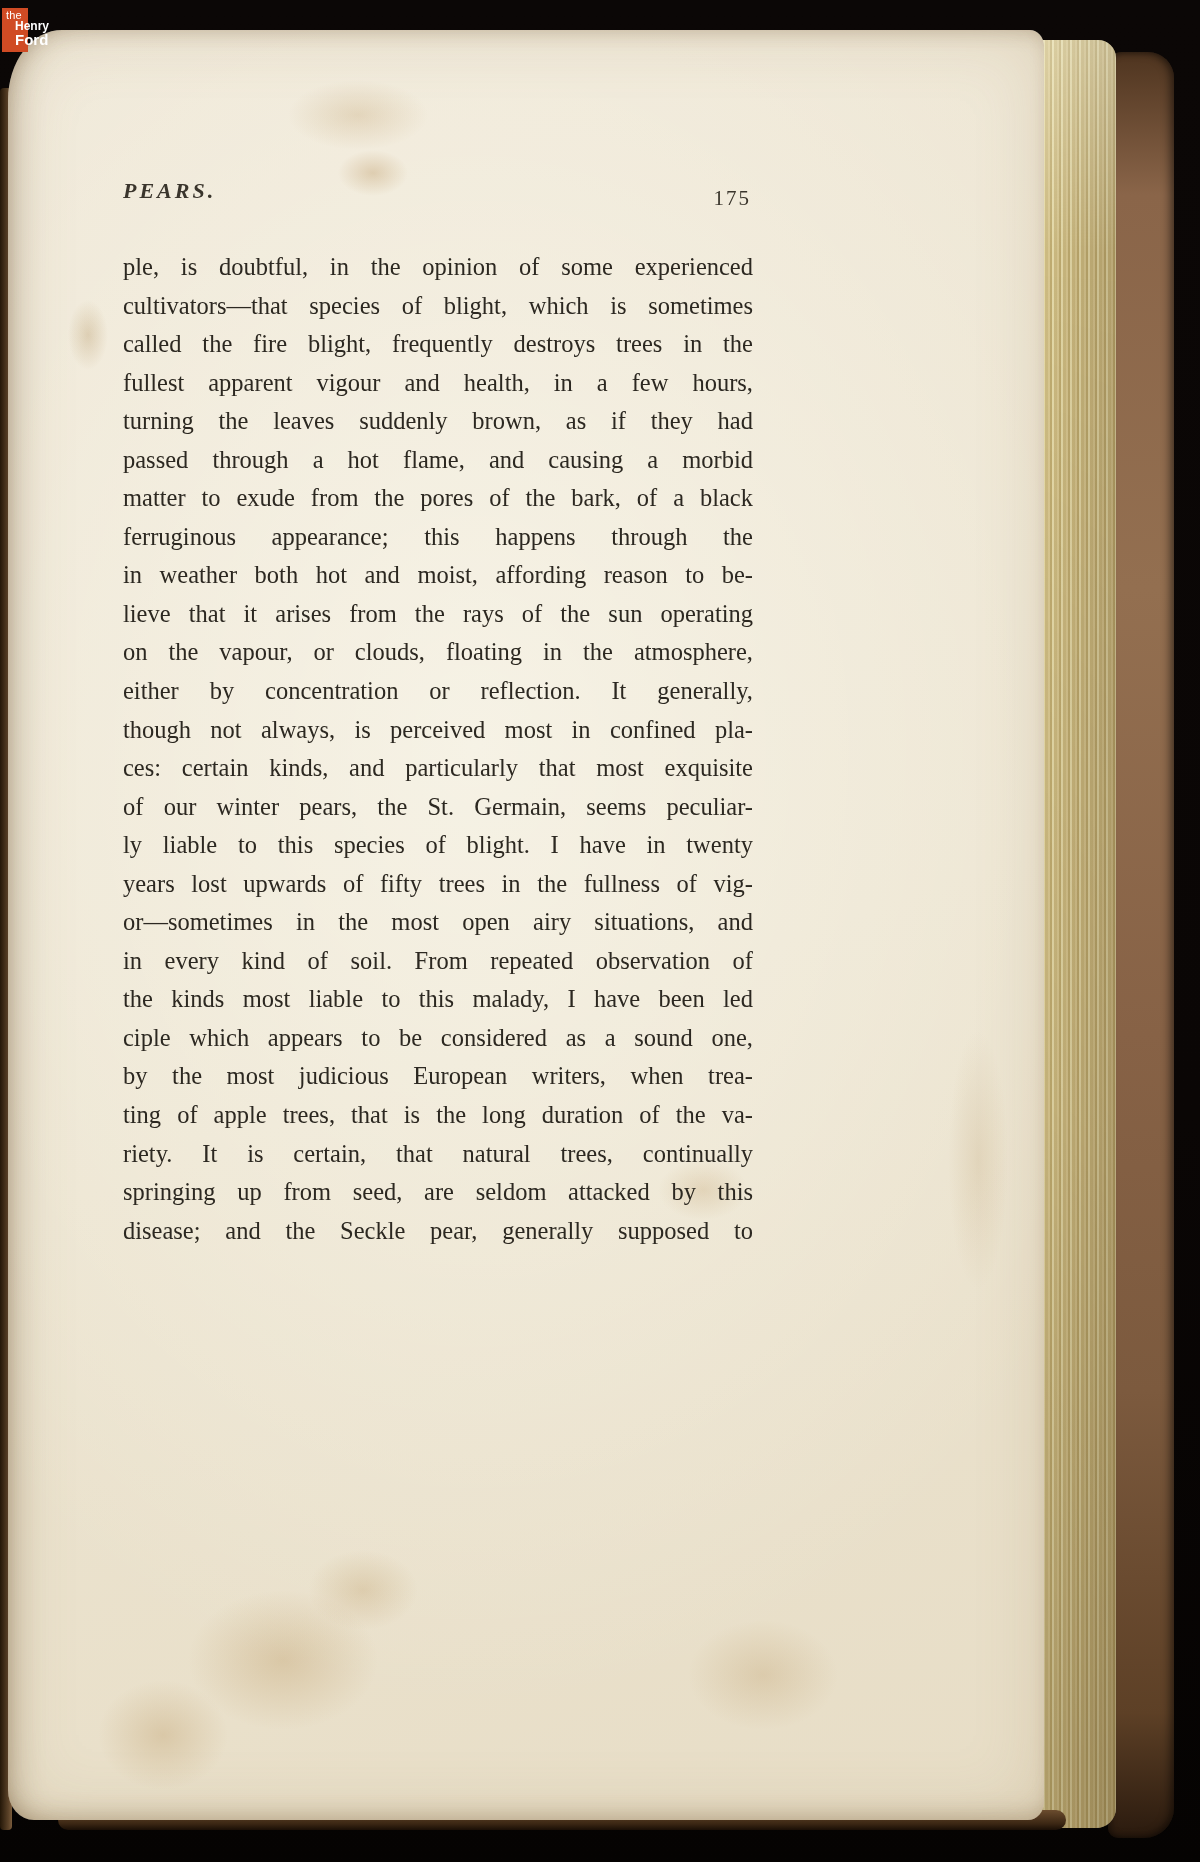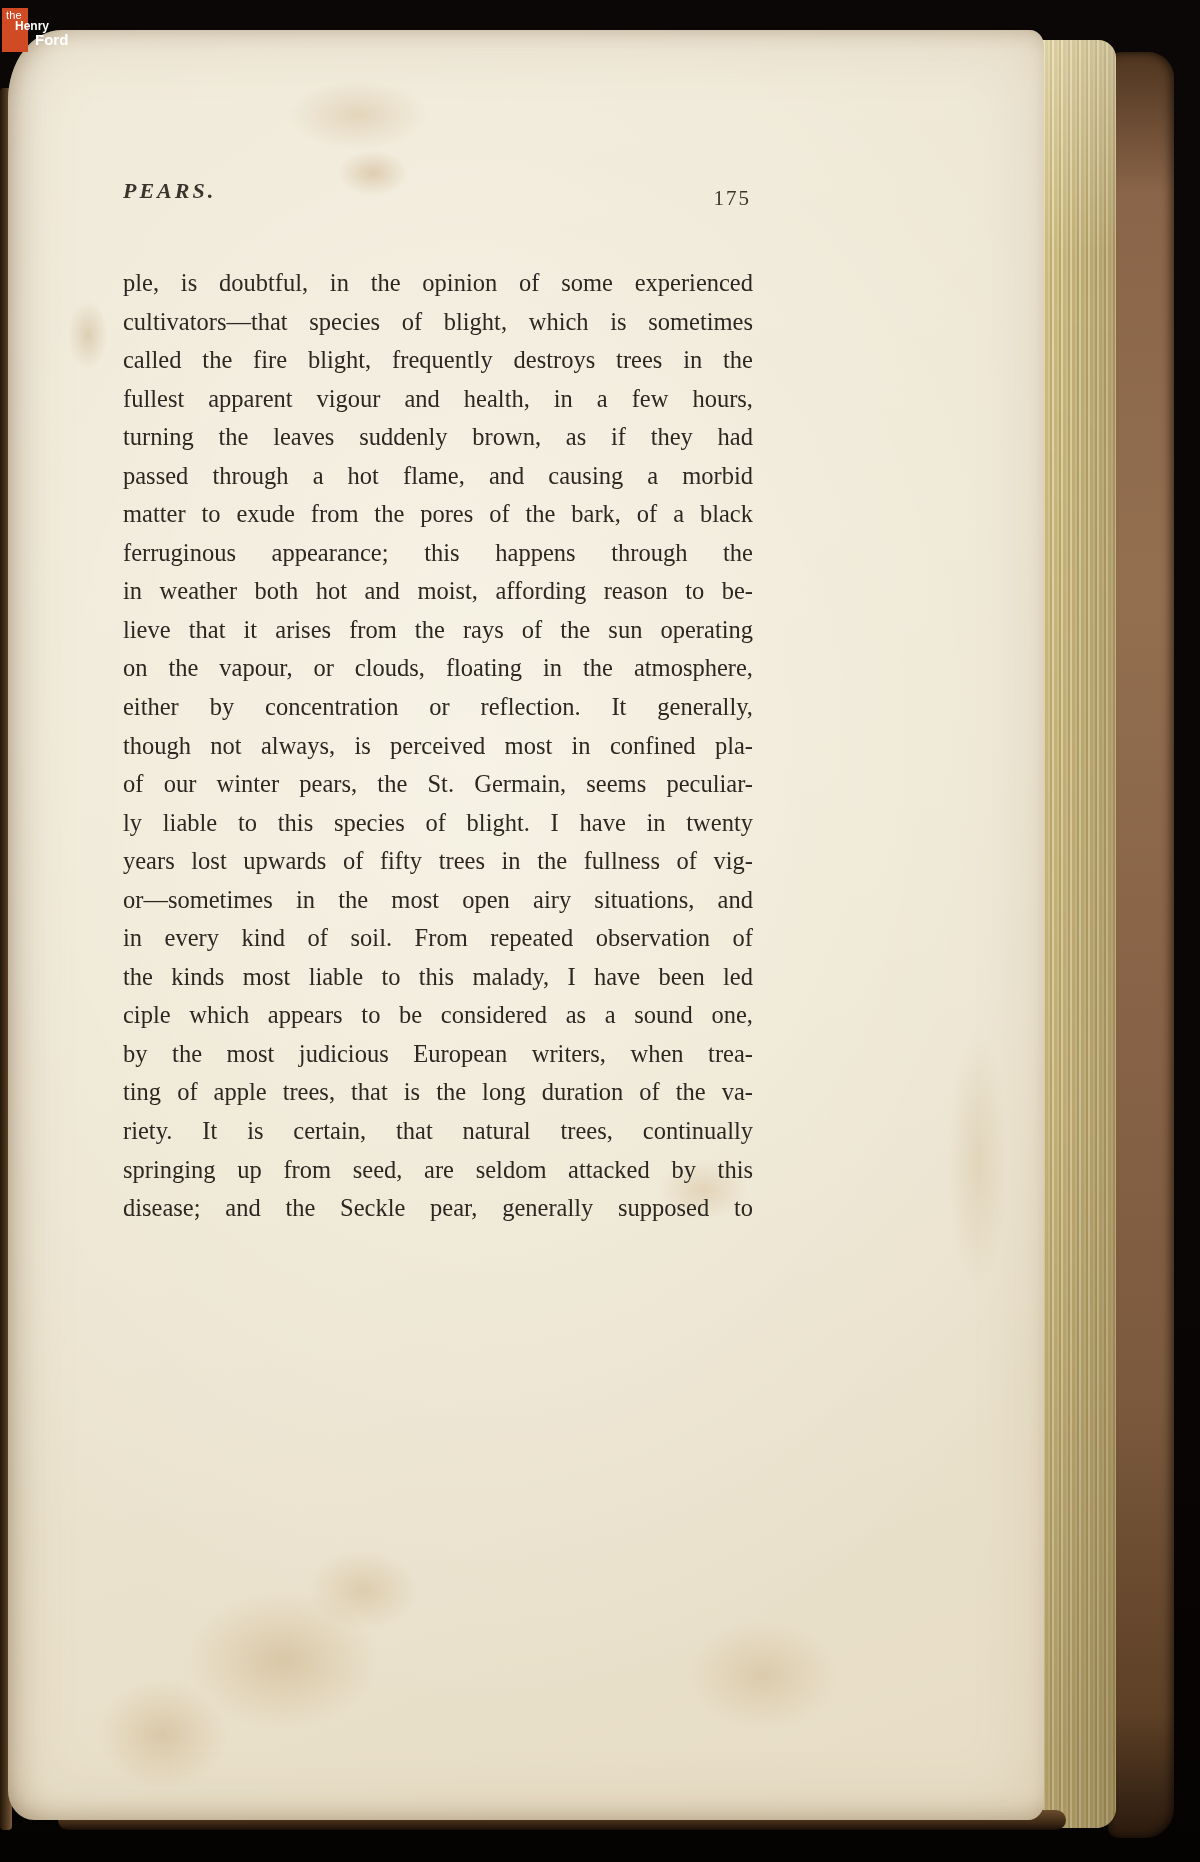--- a/index.html
+++ b/index.html
@@ -56,33 +56,33 @@
 
   
   .logo{
     position:absolute;left:2px;top:8px;width:26px;height:44px;
     background:#d04b24;color:#fff;
     font-family:"Liberation Sans", sans-serif;
     z-index:10;
   }
   .logo .the{position:absolute;left:4px;top:1px;font-size:11px;font-weight:400;letter-spacing:.2px;}
   .logo .henry{position:absolute;left:13px;top:11px;font-size:12px;font-weight:700;}
-  .logo .ford{position:absolute;left:13px;top:23px;font-size:15px;font-weight:700;margin-left:20px;}
+  .logo .ford{position:absolute;left:13px;top:23px;font-size:15px;font-weight:700;}
 
   
   .text-col{position:absolute;left:115px;top:148px;width:630px;color:#2c2821;}
   .running-header{position:relative;height:58px;}
   .page-title{
     text-align:left;font-style:italic;font-size:22px;letter-spacing:3px;
     color:#3a352c;font-weight:600;
   }
   .page-number{
     position:absolute;right:2px;top:8px;font-size:21px;letter-spacing:2px;color:#3a352c;
   }
-  .body-text{margin-top:28px;}
+  .body-text{margin-top:12px;}
   .tl{
     height:38.55px;line-height:38.55px;font-size:24.5px;
     text-align:justify;text-align-last:justify;
     overflow:hidden;white-space:normal;
     color:#2c2821;
   }
 </style>
 </head>
 <body>
 
@@ -117,20 +117,21 @@
         <div class="tl">fullest apparent vigour and health, in a few hours,</div>
         <div class="tl">turning the leaves suddenly brown, as if they had</div>
         <div class="tl">passed through a hot flame, and causing a morbid</div>
         <div class="tl">matter to exude from the pores of the bark, of a black</div>
         <div class="tl">ferruginous appearance; this happens through the</div>
         <div class="tl">in weather both hot and moist, affording reason to be-</div>
         <div class="tl">lieve that it arises from the rays of the sun operating</div>
         <div class="tl">on the vapour, or clouds, floating in the atmosphere,</div>
         <div class="tl">either by concentration or reflection.  It generally,</div>
         <div class="tl">though not always, is perceived most in confined pla-</div>
+        <div class="tl">ces: certain kinds, and particularly that most exquisite</div>
         <div class="tl">of our winter pears, the St. Germain, seems peculiar-</div>
         <div class="tl">ly liable to this species of blight.  I have in twenty</div>
         <div class="tl">years lost upwards of fifty trees in the fullness of vig-</div>
         <div class="tl">or—sometimes in the most open airy situations, and</div>
         <div class="tl">in every kind of soil.  From repeated observation of</div>
         <div class="tl">the kinds most liable to this malady, I have been led</div>
         <div class="tl">ciple which appears to be considered as a sound one,</div>
         <div class="tl">by the most judicious European writers, when trea-</div>
         <div class="tl">ting of apple trees, that is the long duration of the va-</div>
         <div class="tl">riety.  It is certain, that natural trees, continually</div>

